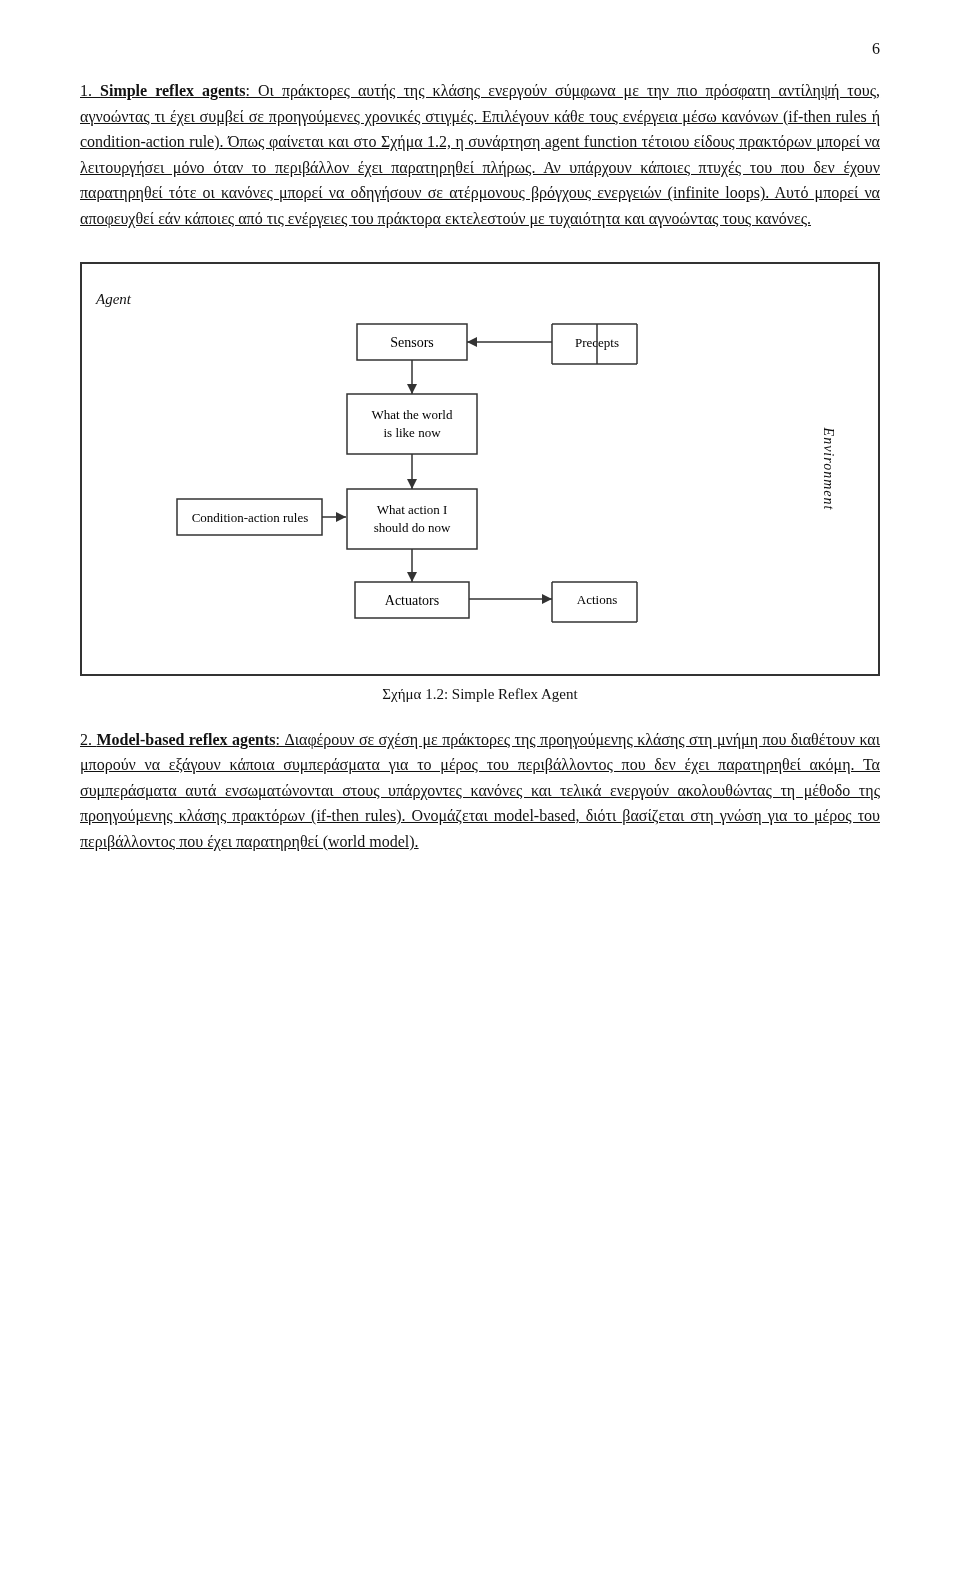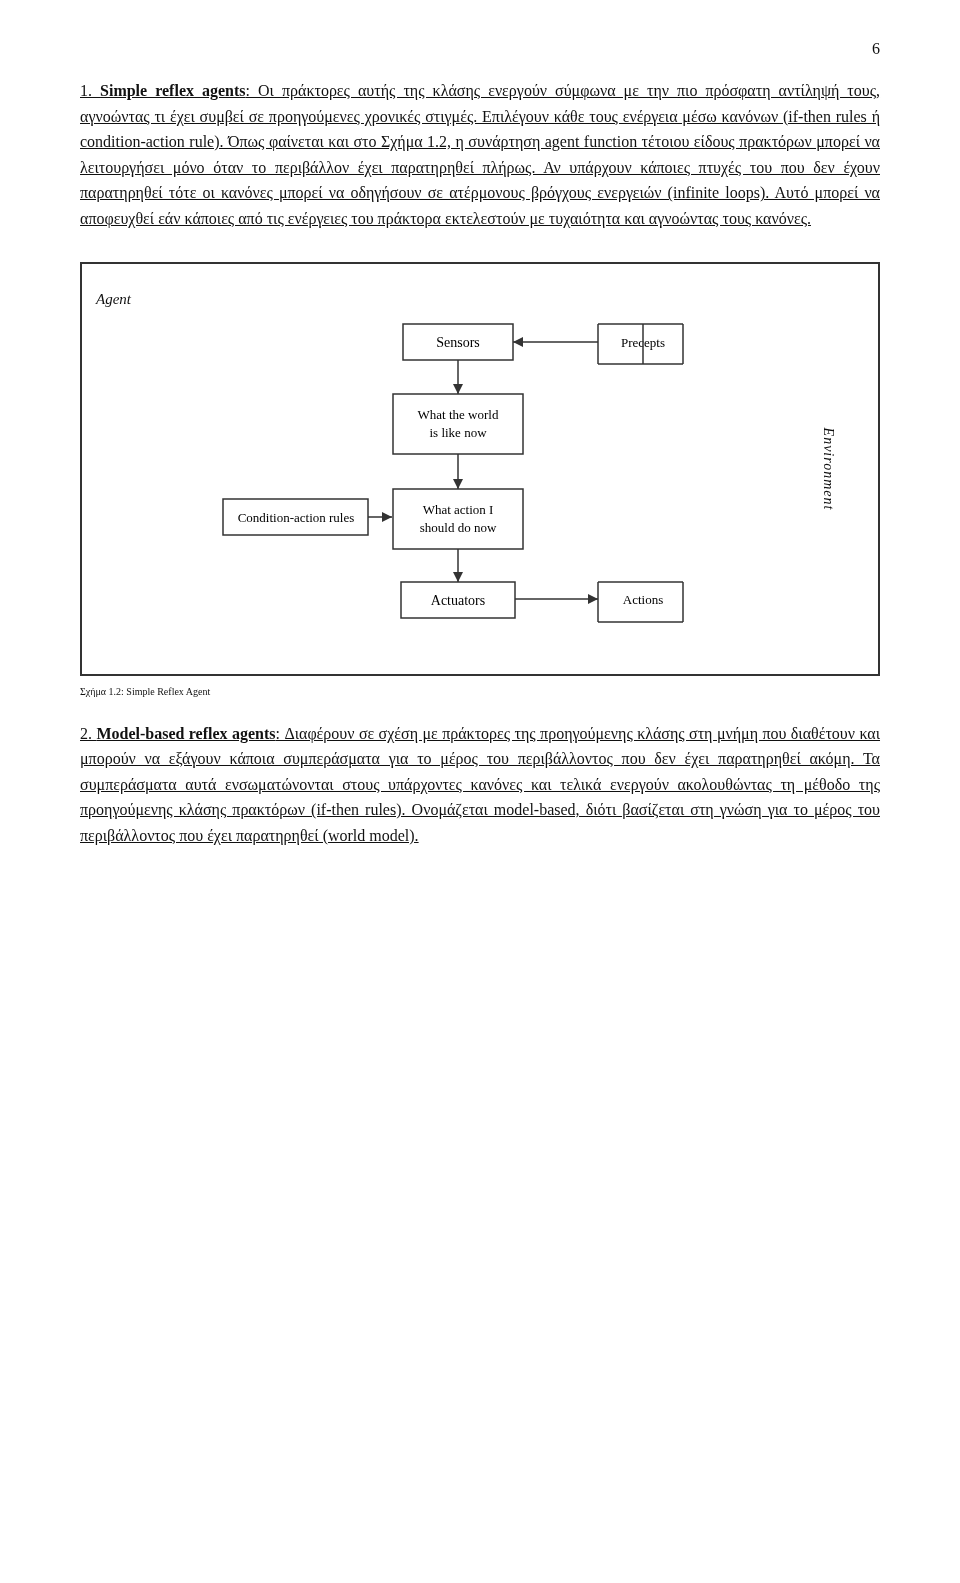--- a/index.html
+++ b/index.html
@@ -43,33 +43,33 @@
       right: 8px;
       top: 50%;
       transform: translateY(-50%) rotate(90deg);
       font-size: 14px;
       font-style: italic;
       letter-spacing: 1px;
     }
     .diagram-inner {
       display: flex;
       flex-direction: column;
-      align-items: flex-end;
+      align-items: flex-start;
       padding: 30px 60px 10px 60px;
       position: relative;
     }
     
     .diagram-svg {
       width: 600px;
       height: 330px;
     }
     .figure-caption {
-      text-align: left;
+      text-align: center;
       margin-bottom: 24px;
-      font-size: 10px;
+      font-size: 15px;
     }
   </style>
 </head>
 <body>
 
 <div class="page-number">
   <span>6</span>
 </div>
 
 <div class="paragraph">

